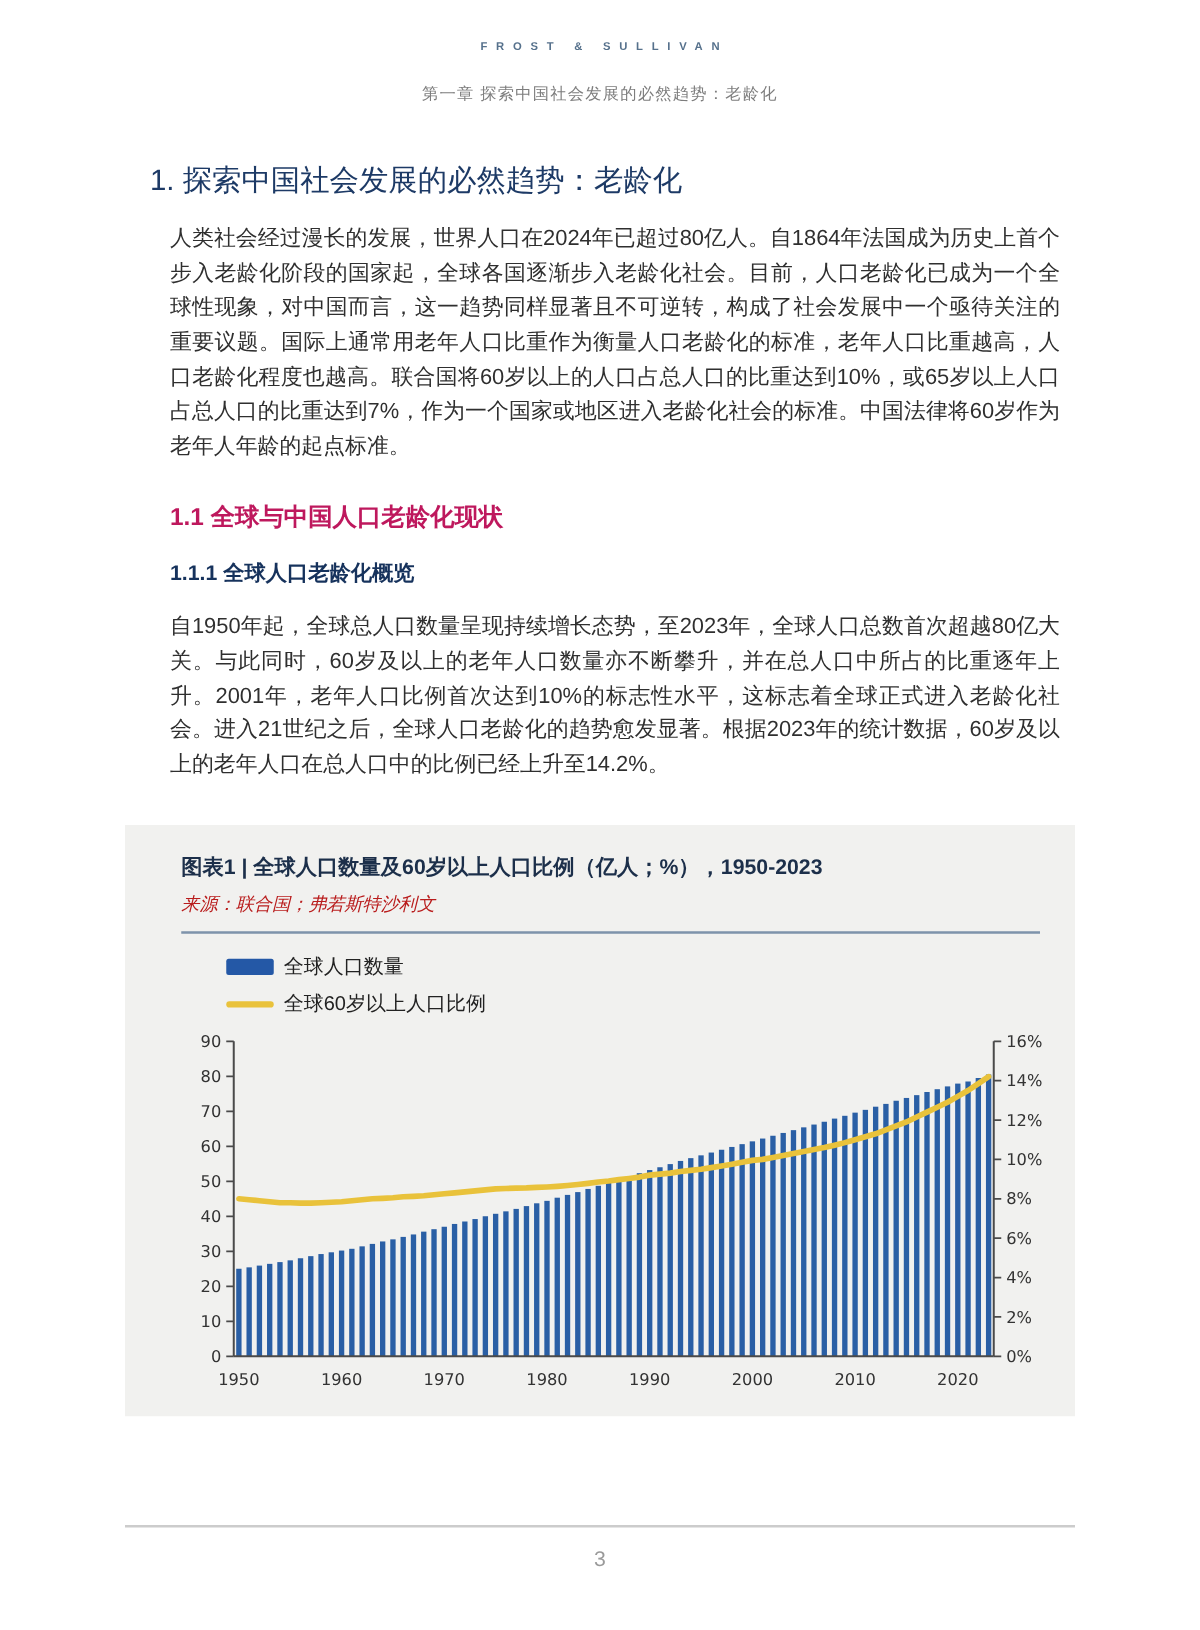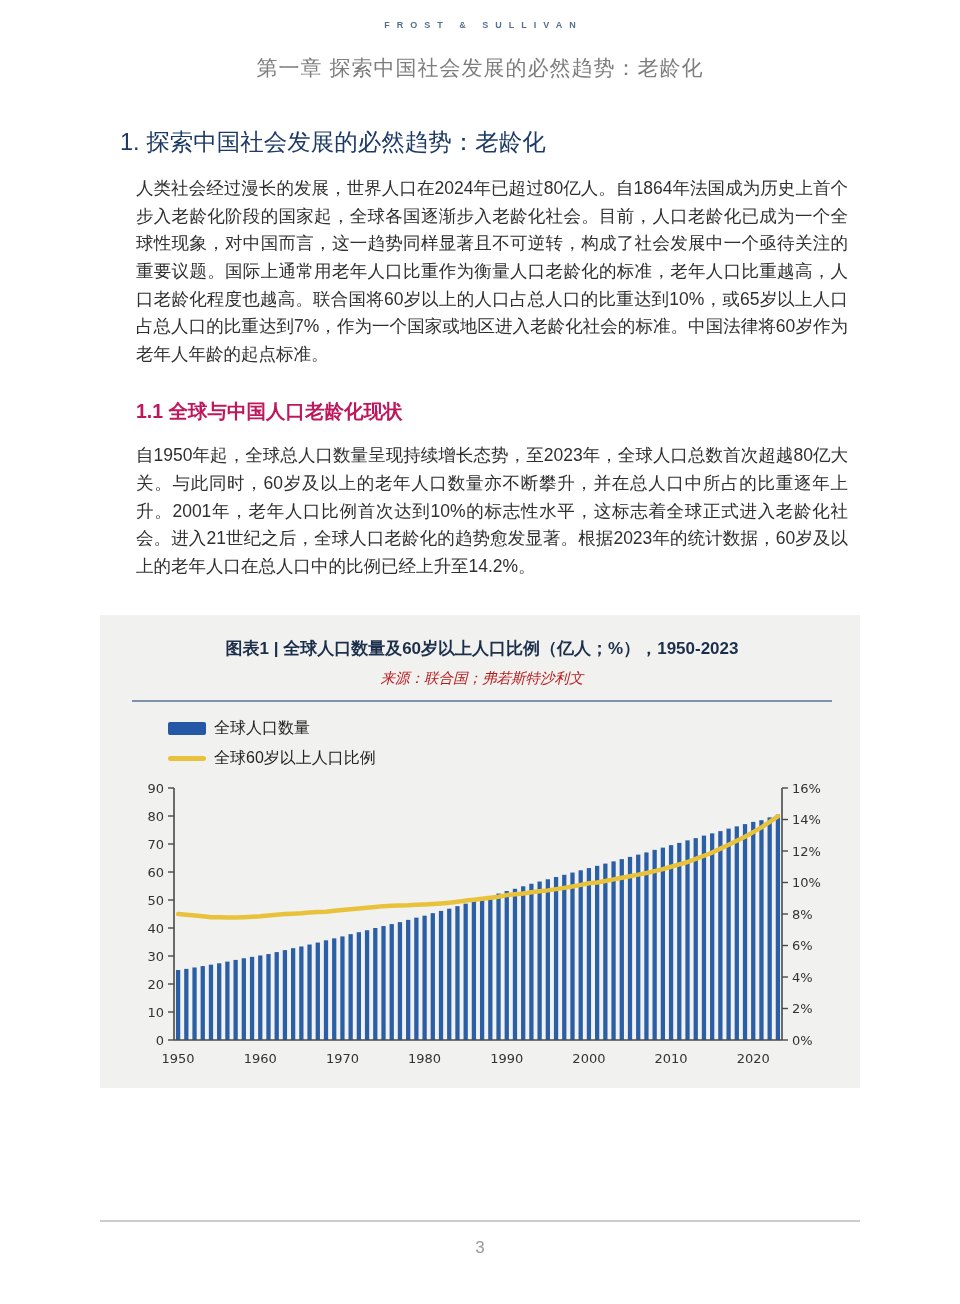--- a/index.html
+++ b/index.html
@@ -5,32 +5,32 @@
   * { margin:0; padding:0; box-sizing:border-box; }
   html,body { background:#ffffff; }
   body {
     width:960px; height:1304px;
     font-family:"Liberation Sans","DejaVu Sans",sans-serif;
     color:#303030; overflow:hidden; position:relative;
   }
   .page { width:960px; height:1304px; background:#fff; }
 
   
-  .logo-block { padding-top:20px; text-align:center; }
+  .logo-block { padding-top:32px; text-align:center; }
   .logo-top {
     font-size:9px; letter-spacing:7px; text-indent:7px;
     color:#56718c; font-weight:600;
   }
   .logo-main {
     margin-top:3px; font-size:31px; font-weight:700;
     letter-spacing:17px; text-indent:17px; color:#2d4a68;
   }
   .chapter-header {
     margin-top:24px; text-align:center;
-    font-size:21px; color:#7d7d7d; letter-spacing:1px;
+    font-size:13px; color:#7d7d7d; letter-spacing:1px;
   }
 
   
   main { width:760px; margin:0 auto; }
   .txt { margin-left:36px; margin-right:12px; }
   h1.doc-title {
     margin:44px 20px 16px 20px; font-size:23.5px; font-weight:400; color:#1d3a66;
   }
   p.body-para {
     margin-top:17px; font-size:17.5px; line-height:1.58;
@@ -39,22 +39,21 @@
   h2.sec {
     margin-top:30px; font-size:19.5px; font-weight:700; color:#be185d;
   }
   h3.subsec {
     margin-top:20px; font-size:17px; font-weight:700; color:#16325c;
   }
 
   
   .figure-card {
     margin-top:34px; width:760px; background:#f1f1ef;
-    padding:22px 28px 18px 32px;
-    text-align:center;
+    padding:22px 28px 18px 45px;
   }
   .fig-title { font-size:17px; font-weight:600; color:#1c2f4a; }
   .fig-source { margin-top:9px; font-size:14.5px; font-style:italic; color:#b91c1c; }
   .fig-divider { margin-top:12px; border:none; border-top:2px solid #7e93ab; }
   .legend { margin:16px 0 0 36px; }
   .legend-item { display:flex; align-items:center; margin-bottom:9px; }
   .legend-label { font-size:16px; color:#222; margin-left:8px; }
   .swatch-bar { width:38px; height:13px; border-radius:2px; }
   .swatch-line { width:38px; height:5px; border-radius:3px; }
   #chart { margin-top:4px; }
@@ -75,20 +74,21 @@
   </header>
 
   <div class="chapter-header">第一章 探索中国社会发展的必然趋势：老龄化</div>
 
   <main>
     <h1 class="doc-title">1. 探索中国社会发展的必然趋势：老龄化</h1>
 
     <p class="body-para txt">人类社会经过漫长的发展，世界人口在2024年已超过80亿人。自1864年法国成为历史上首个步入老龄化阶段的国家起，全球各国逐渐步入老龄化社会。目前，人口老龄化已成为一个全球性现象，对中国而言，这一趋势同样显著且不可逆转，构成了社会发展中一个亟待关注的重要议题。国际上通常用老年人口比重作为衡量人口老龄化的标准，老年人口比重越高，人口老龄化程度也越高。联合国将60岁以上的人口占总人口的比重达到10%，或65岁以上人口占总人口的比重达到7%，作为一个国家或地区进入老龄化社会的标准。中国法律将60岁作为老年人年龄的起点标准。</p>
 
     <h2 class="sec txt">1.1 全球与中国人口老龄化现状</h2>
+    <h3 class="subsec txt">1.1.1 全球人口老龄化概览</h3>
 
     <p class="body-para txt">自1950年起，全球总人口数量呈现持续增长态势，至2023年，全球人口总数首次超越80亿大关。与此同时，60岁及以上的老年人口数量亦不断攀升，并在总人口中所占的比重逐年上升。2001年，老年人口比例首次达到10%的标志性水平，这标志着全球正式进入老龄化社会。进入21世纪之后，全球人口老龄化的趋势愈发显著。根据2023年的统计数据，60岁及以上的老年人口在总人口中的比例已经上升至14.2%。</p>
 
     <section class="figure-card">
       <div class="fig-title">图表1 | 全球人口数量及60岁以上人口比例（亿人；%），1950-2023</div>
       <div class="fig-source">来源：联合国；弗若斯特沙利文</div>
       <hr class="fig-divider">
 
       <div class="legend">
         <div class="legend-item">

